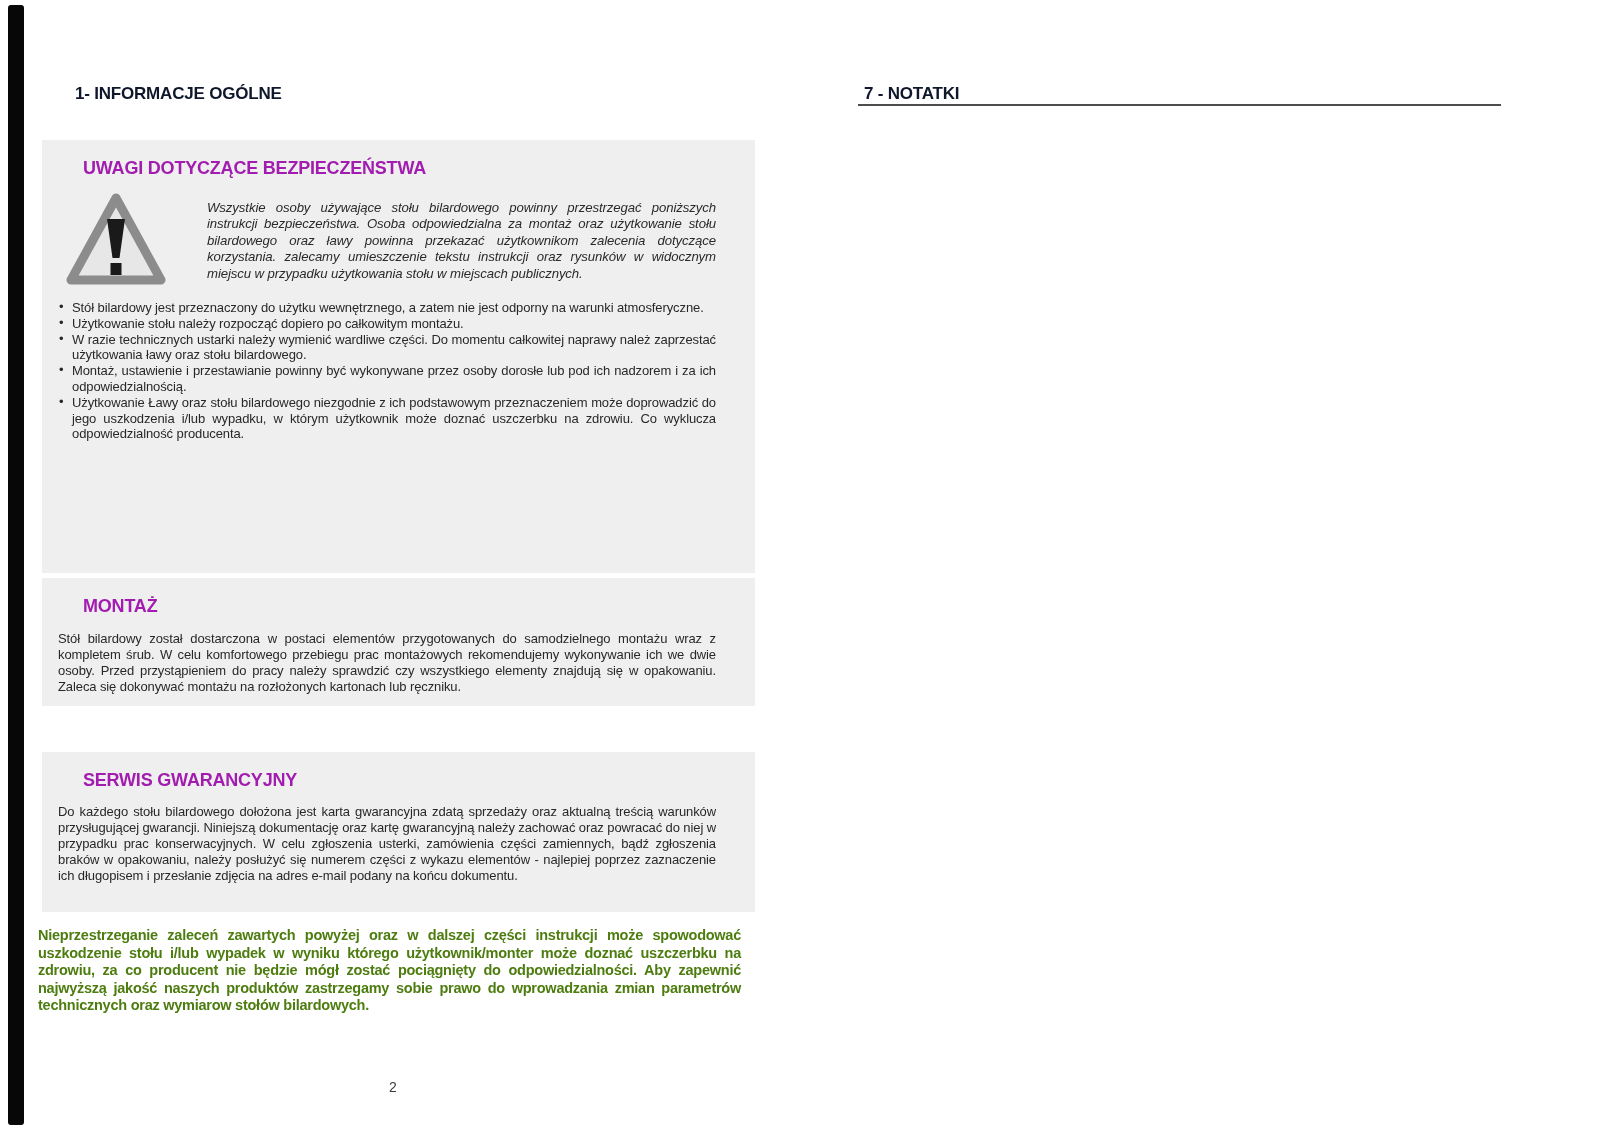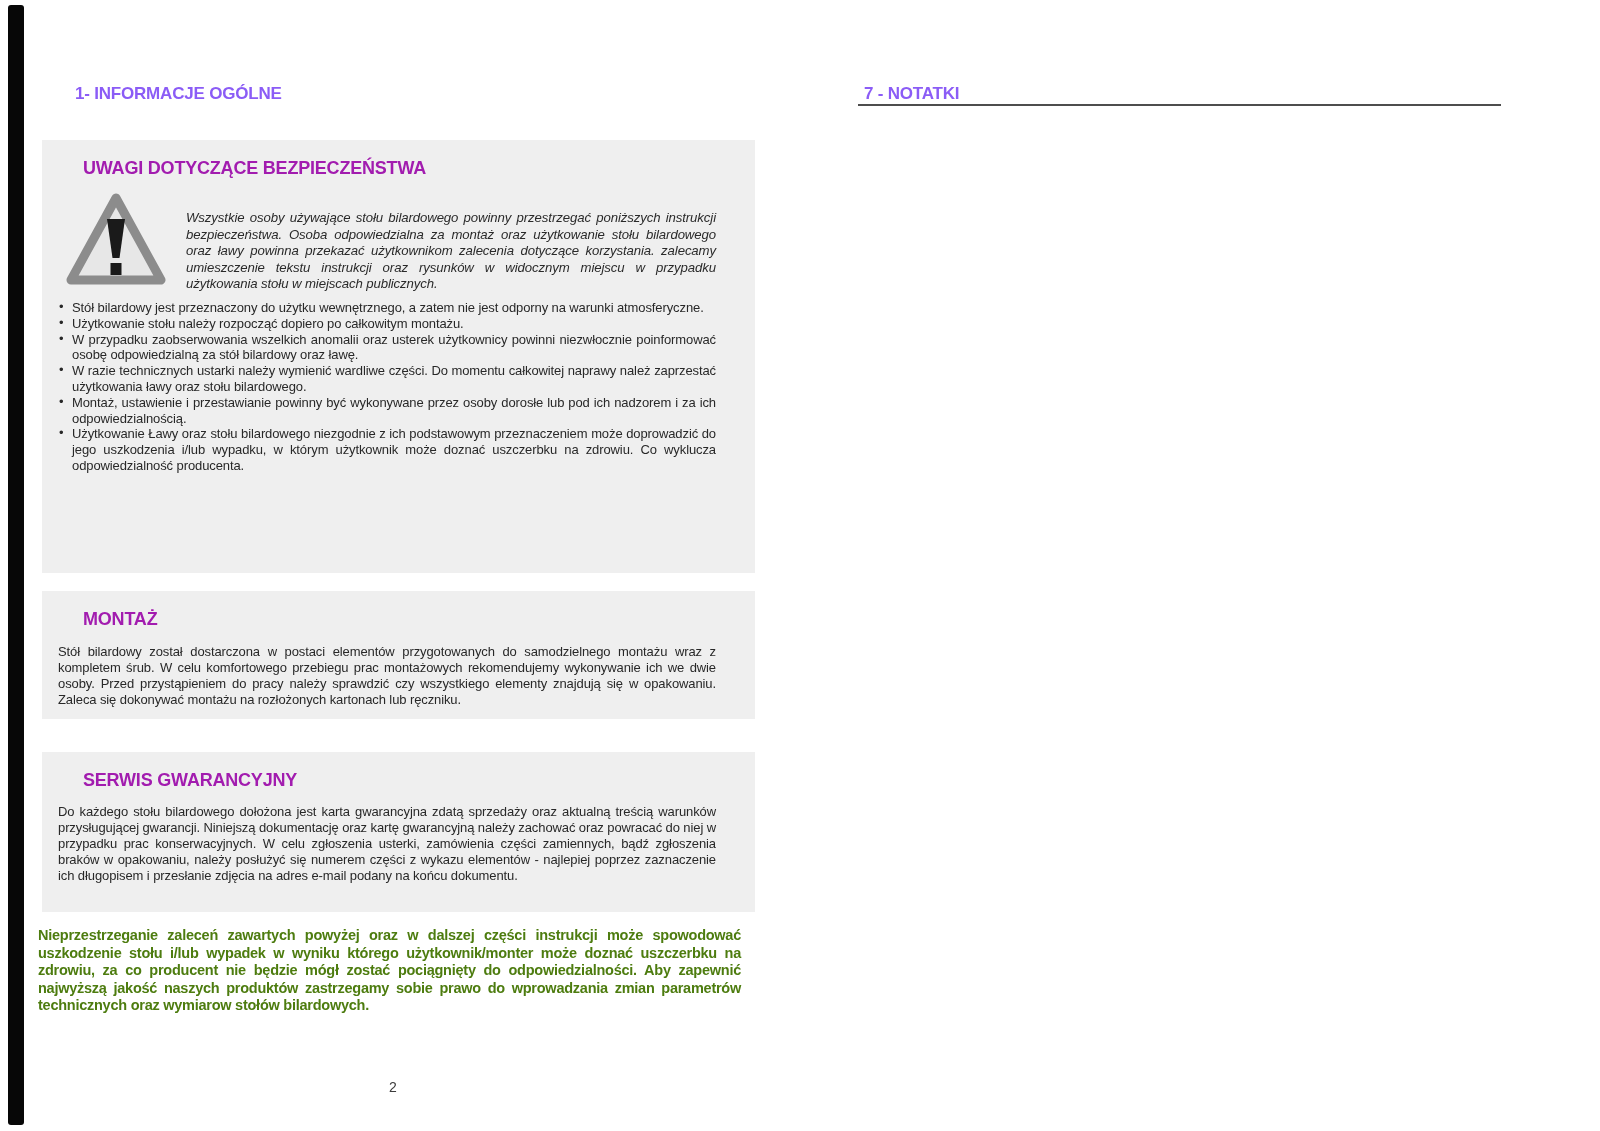--- a/index.html
+++ b/index.html
@@ -1,32 +1,32 @@
 <!DOCTYPE html>
 <html><head>
 <meta charset="utf-8">
 <style>
   html,body{margin:0;padding:0;background:#ffffff;}
   .canvas{
     position:relative;width:1600px;height:1131px;background:#ffffff;overflow:hidden;
     font-family:"Liberation Sans","DejaVu Sans",sans-serif;color:#262626;
   }
   .scan-edge{position:absolute;left:8px;top:5px;width:16px;height:1120px;background:#070707;border-radius:3px;}
-  .page-heading{position:absolute;font-size:17px;font-weight:bold;letter-spacing:-0.2px;color:#8b5cf6;white-space:nowrap;}
+  .page-heading{position:absolute;font-size:17px;font-weight:bold;letter-spacing:-0.2px;color:#0f172a;white-space:nowrap;}
   .heading-left{left:75px;top:84px;}
   .heading-right{left:864px;top:84px;}
   .notes-rule{position:absolute;left:858px;top:104px;width:643px;height:2px;background:#4d4d4d;}
   .panel{position:absolute;left:42px;width:713px;background:#efefef;}
   .panel-safety{top:140px;height:433px;}
-  .panel-assembly{top:591px;height:128px;}
+  .panel-assembly{top:578px;height:128px;}
   .panel-warranty{top:752px;height:160px;}
   .panel-title{margin:18px 0 0 41px;font-size:18px;line-height:20px;font-weight:bold;letter-spacing:-0.2px;color:#a21caf;}
   .body-text{font-size:13px;line-height:16px;text-align:justify;letter-spacing:-0.1px;color:#282828;}
   .safety-intro{margin:17px 39px 0 16px;line-height:19.5px;}
-  .warning-row{display:flex;align-items:flex-end;margin:11px 39px 0 20px;}
+  .warning-row{display:flex;align-items:center;margin:11px 39px 0 20px;gap:21px;}
   .warning-icon{width:108px;height:104px;flex:0 0 auto;}
   .warning-text{margin-left:16px;font-style:italic;font-size:13.2px;line-height:16.6px;text-align:justify;letter-spacing:-0.1px;color:#2a2a2a;}
   .bullets{margin:7px 39px 0 16px;}
   .bullet{position:relative;padding-left:14px;font-size:13px;line-height:15.8px;text-align:justify;letter-spacing:-0.1px;color:#282828;}
   .bullet::before{content:"\2022";position:absolute;left:1px;top:-1px;}
   .assembly-body{margin:15px 39px 0 16px;}
   .warranty-body{margin:14px 39px 5px 16px;}
   .disclaimer{position:absolute;left:38px;top:927px;width:703px;font-size:14.5px;line-height:17.6px;font-weight:bold;
     text-align:justify;letter-spacing:-0.25px;color:#4d7c0f;}
   .page-number{position:absolute;left:389px;top:1079px;font-size:14px;color:#3c3c3c;}
@@ -48,21 +48,20 @@
         <polygon points="54,9 99,91 9,91" fill="#e7e7e7" stroke="#8c8c8c" stroke-width="9" stroke-linejoin="round"></polygon>
         <polygon points="45,30 63,30 57.5,69 50.5,69" fill="#1a1a1a"></polygon>
         <rect x="48.5" y="74" width="11" height="12" fill="#1a1a1a"></rect>
       </svg>
       <div class="warning-text">Wszystkie osoby używające stołu bilardowego powinny przestrzegać poniższych instrukcji bezpieczeństwa. Osoba odpowiedzialna za montaż oraz użytkowanie stołu bilardowego oraz ławy powinna przekazać użytkownikom zalecenia dotyczące korzystania. zalecamy umieszczenie tekstu instrukcji oraz rysunków w widocznym miejscu w przypadku użytkowania  stołu w miejscach publicznych.</div>
     </div>
 
     <div class="bullets">
       <div class="bullet">Stół bilardowy jest przeznaczony do użytku wewnętrznego, a zatem nie jest odporny na warunki atmosferyczne.</div>
       <div class="bullet">Użytkowanie stołu należy rozpocząć dopiero po całkowitym montażu.</div>
-      <div class="bullet">W przypadku zaobserwowania wszelkich anomalii oraz usterek użytkownicy powinni niezwłocznie poinformować osobę odpowiedzialną za stół bilardowy oraz ławę.</div>
       <div class="bullet">W razie technicznych ustarki należy wymienić wardliwe części. Do momentu całkowitej naprawy należ zaprzestać użytkowania ławy oraz stołu bilardowego.</div>
       <div class="bullet">Montaż, ustawienie i przestawianie powinny być wykonywane przez osoby dorosłe lub pod ich nadzorem i za ich odpowiedzialnością.</div>
       <div class="bullet">Użytkowanie Ławy oraz stołu bilardowego niezgodnie z  ich podstawowym przeznaczeniem może doprowadzić do jego uszkodzenia i/lub wypadku, w którym użytkownik może doznać uszczerbku na zdrowiu. Co wyklucza odpowiedzialność producenta.</div>
     </div>
   </div>
 
   <div class="panel panel-assembly">
     <div class="panel-title">MONTAŻ</div>
     <div class="body-text assembly-body">Stół bilardowy został dostarczona w postaci elementów przygotowanych do samodzielnego montażu wraz z kompletem śrub. W celu komfortowego przebiegu prac montażowych rekomendujemy wykonywanie ich we dwie osoby. Przed przystąpieniem do pracy należy sprawdzić czy wszystkiego elementy znajdują się w opakowaniu. Zaleca się dokonywać montażu na rozłożonych kartonach lub ręczniku.</div>
   </div>

